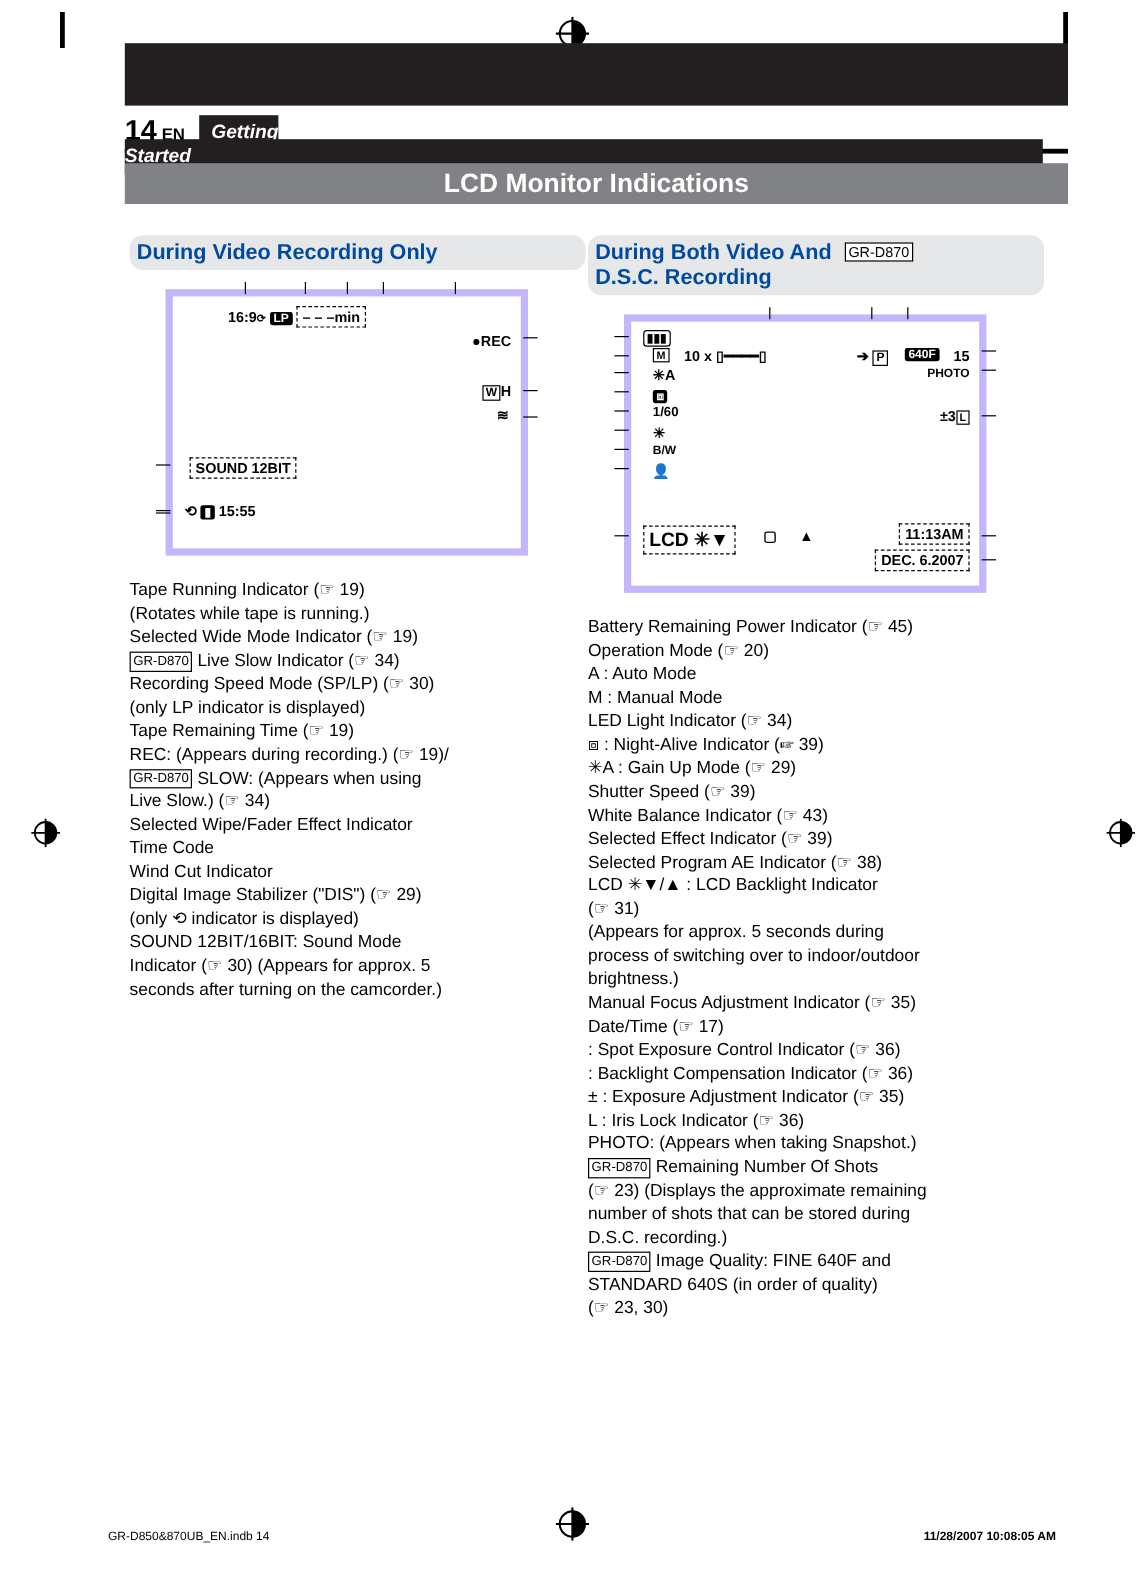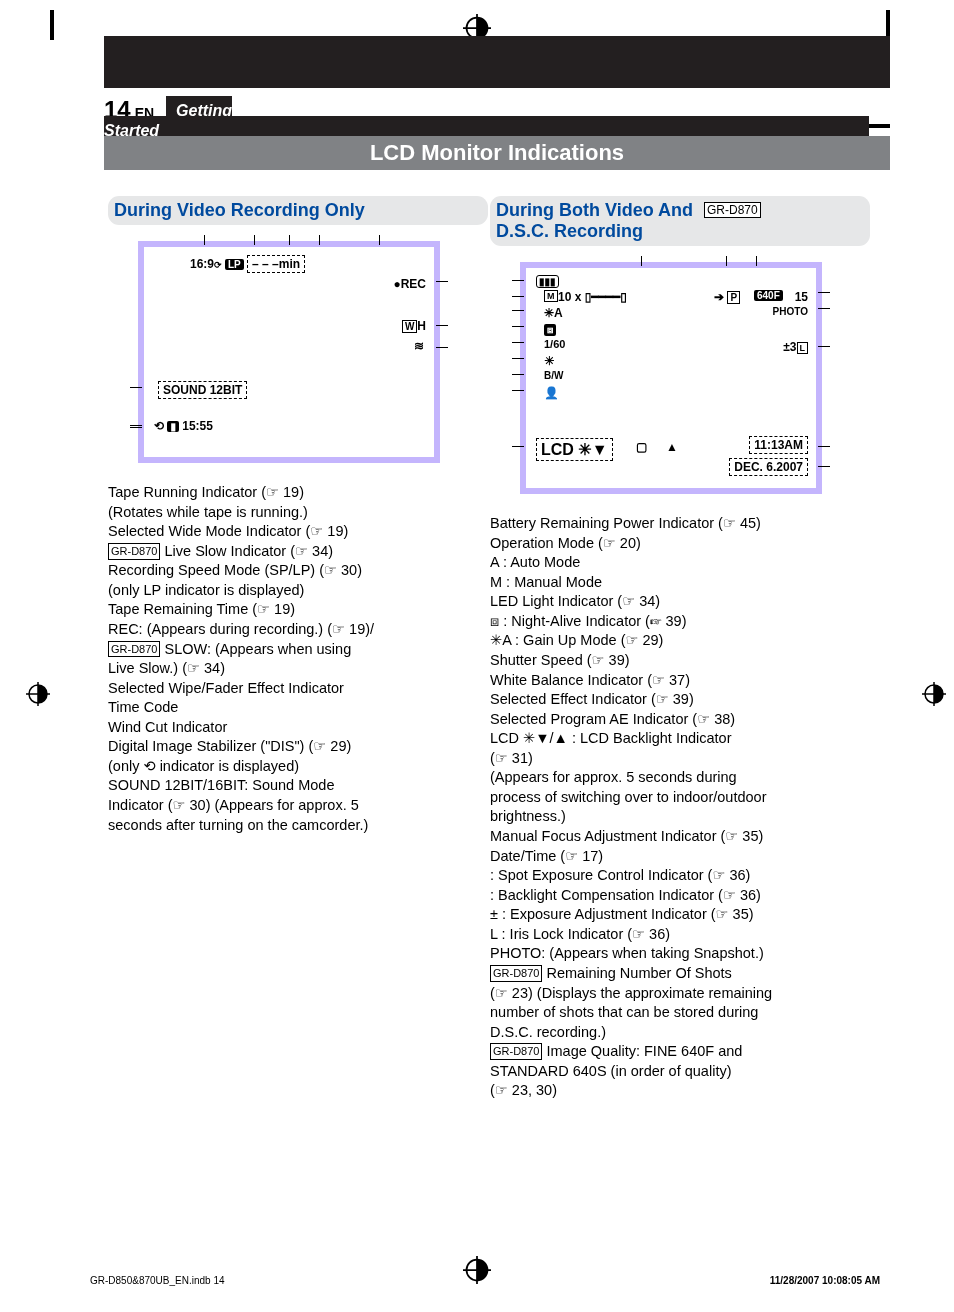--- a/index.html
+++ b/index.html
@@ -180,21 +180,21 @@
       <span class="tick-h" style="left:-14px; top:178px;"></span>
 
       <span class="tick-r" style="right:-14px; top:24px;"></span>
       <span class="tick-r" style="right:-14px; top:40px;"></span>
       <span class="tick-r" style="right:-14px; top:78px;"></span>
       <span class="tick-r" style="right:-14px; top:178px;"></span>
       <span class="tick-r" style="right:-14px; top:198px;"></span>
 
       <span class="osd" style="top:6px; left:10px;"><span class="box" style="border-radius:3px;">▮▮▮</span></span>
       <span class="osd box" style="top:22px; left:18px; font-size:9px;">M</span>
-      <span class="osd" style="top:22px; left:32px;"><b>10 x</b> ▯━━━━▯</span>
+      <span class="osd" style="top:22px; left:44px;"><b>10 x</b> ▯━━━━▯</span>
       <span class="osd" style="top:22px; left:188px;">➔ <span class="box">P</span></span>
       <span class="osd pill" style="top:22px; left:228px;">640F</span>
       <span class="osd" style="top:22px; right:8px;">15</span>
       <span class="osd" style="top:38px; right:8px; font-size:10px;">PHOTO</span>
       <span class="osd" style="top:38px; left:18px;">✳<b>A</b></span>
       <span class="osd" style="top:54px; left:18px;"><span class="pill">⧈</span></span>
       <span class="osd" style="top:70px; left:18px; font-size:11px;">1/60</span>
       <span class="osd" style="top:72px; right:8px;"><b>±3</b><span class="box" style="font-size:9px;">L</span></span>
       <span class="osd" style="top:86px; left:18px;">☀</span>
       <span class="osd" style="top:102px; left:18px; font-size:10px;">B/W</span>
@@ -209,21 +209,21 @@
 
     <div class="body" id="body-right">
         <div>Battery Remaining Power Indicator (☞ 45)</div>
         <div>Operation Mode (☞ 20)</div>
         <div>A : Auto Mode</div>
         <div>M : Manual Mode</div>
         <div>LED Light Indicator (☞ 34)</div>
         <div>⧈ : Night-Alive Indicator (☞ 39)</div>
         <div>✳A : Gain Up Mode (☞ 29)</div>
         <div>Shutter Speed (☞ 39)</div>
-        <div>White Balance Indicator (☞ 37)</div>
+        <div>White Balance Indicator (☞ 43)</div>
         <div>Selected Effect Indicator (☞ 39)</div>
         <div>Selected Program AE Indicator (☞ 38)</div>
         <div>LCD ✳▼/▲ : LCD Backlight Indicator</div>
         <div>(☞ 31)</div>
         <div>(Appears for approx. 5 seconds during</div>
         <div>process of switching over to indoor/outdoor</div>
         <div>brightness.)</div>
         <div>Manual Focus Adjustment Indicator (☞ 35)</div>
         <div>Date/Time (☞ 17)</div>
         <div>    : Spot Exposure Control Indicator (☞ 36)</div>

